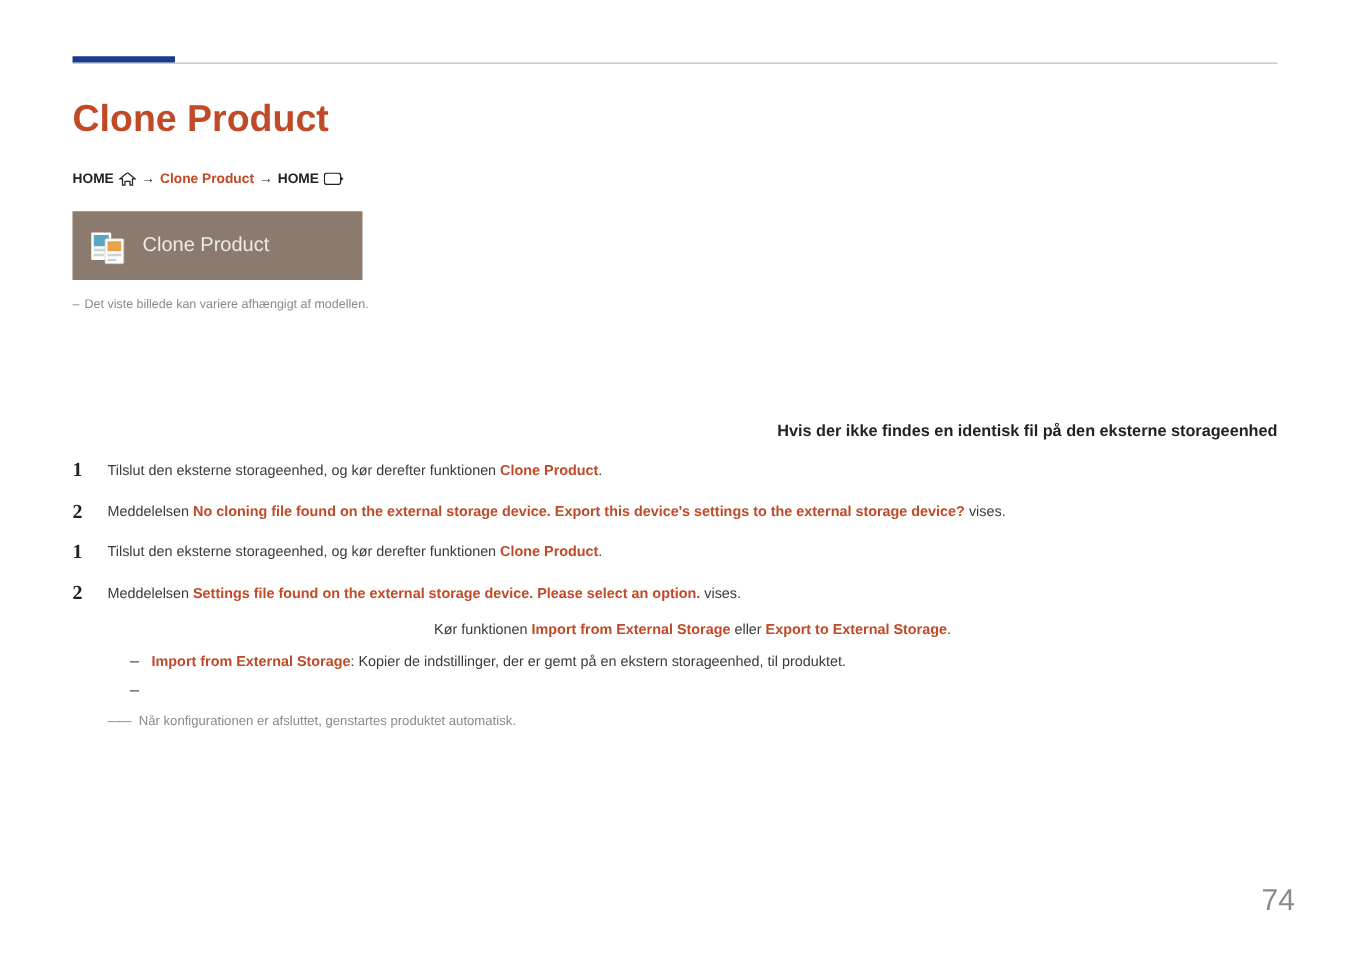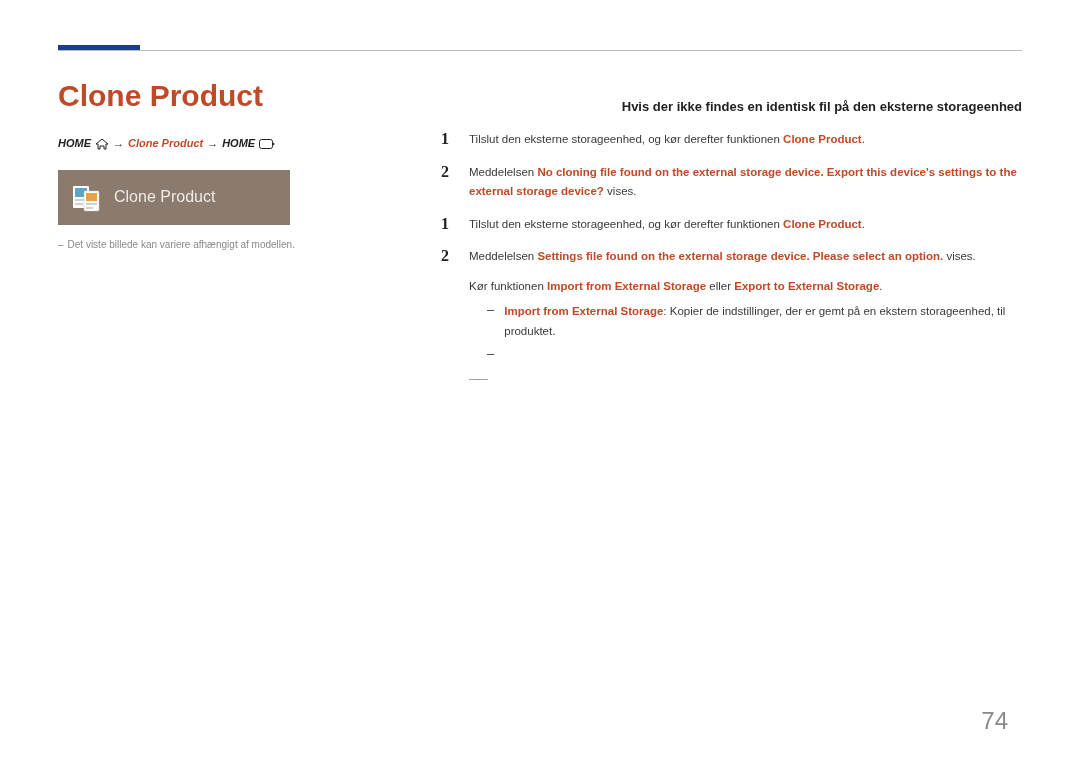--- a/index.html
+++ b/index.html
@@ -25,21 +25,22 @@
     width: 82px;
     height: 5px;
     background: #1a3e8c;
   }
   .rule {
     border: none;
     border-top: 1px solid #bdbdbd;
   }
   .layout {
     display: flex;
-    gap: 43px;
+    gap: 68px;
+    flex-direction: column;
   }
   .col-left {
     width: 340px;
     flex-shrink: 0;
   }
   .col-right {
     flex: 1;
     font-size: 11.5px;
     line-height: 1.55;
     color: #3a3a3a;
@@ -52,21 +53,20 @@
   }
   .breadcrumb {
     font-size: 11px;
     font-weight: 700;
     color: #222;
     margin-bottom: 20px;
     display: flex;
     align-items: center;
     gap: 4px;
     flex-wrap: wrap;
-    font-style: italic;
   }
   .breadcrumb .hl { color: #c04a27; }
   .breadcrumb svg { vertical-align: middle; }
   .tile {
     width: 232px;
     height: 55px;
     background: #8b7b6f;
     display: flex;
     align-items: center;
     padding-left: 10px;
@@ -118,20 +118,21 @@
   .step-body {
     flex: 1;
     padding-top: 1px;
     line-height: 1.7;
   }
   .hl { color: #c04a27; }
   .hlb { color: #c04a27; font-weight: 700; }
   .sub {
     margin-top: 10px;
     margin-bottom: 6px;
+    text-align: center;
   }
   .bullet {
     display: flex;
     gap: 10px;
     margin-left: 18px;
     margin-bottom: 4px;
   }
   .bullet-dash { font-size: 13px; line-height: 1.3; }
   .footnote {
     font-size: 10.5px;
@@ -139,21 +140,21 @@
     display: flex;
     gap: 4px;
     margin-top: 8px;
   }
   .longdash {
     letter-spacing: -2px;
     margin-right: 4px;
   }
   .page-num {
     position: absolute;
-    right: 72px;
+    right: 44px;
     bottom: 28px;
     font-size: 24px;
     color: #8a8a8a;
     font-weight: 300;
   }
 </style>
 </head>
 <body>
 
 <div class="page">
@@ -245,20 +246,21 @@
           <div class="bullet">
             <span class="bullet-dash">–</span>
             <span><span class="hlb">Import from External Storage</span><span>: Kopier de indstillinger, der er gemt på en ekstern storageenhed, til produktet.</span></span>
           </div>
           <div class="bullet">
             <span class="bullet-dash">–</span>
           </div>
 
           <div class="footnote">
             <span class="longdash">――</span>
+            <span>Når konfigurationen er afsluttet, genstartes produktet automatisk.</span>
           </div>
         </div>
       </div>
 
     </div>
   </div>
 </div>
 
 <div class="page-num">74</div>
 

